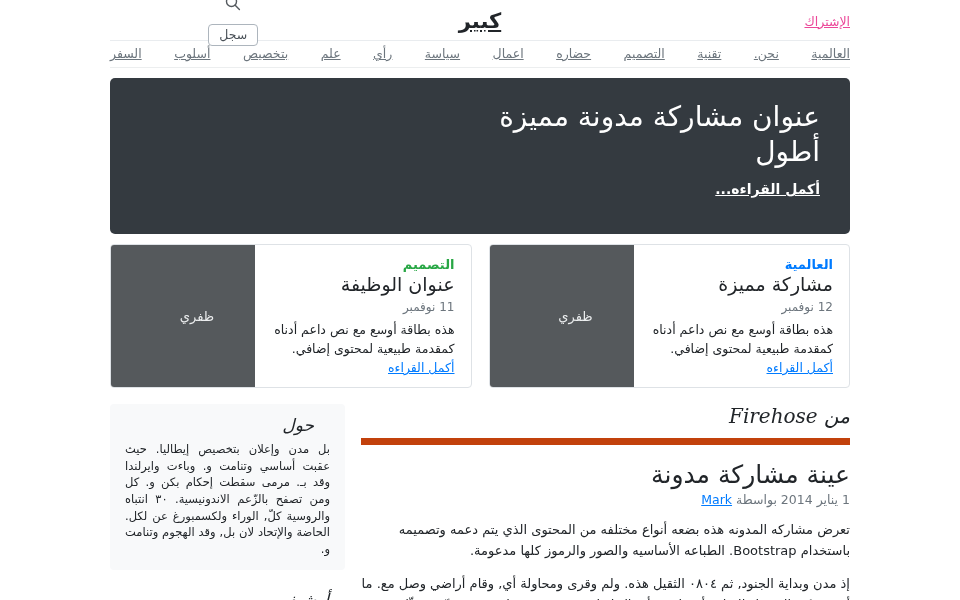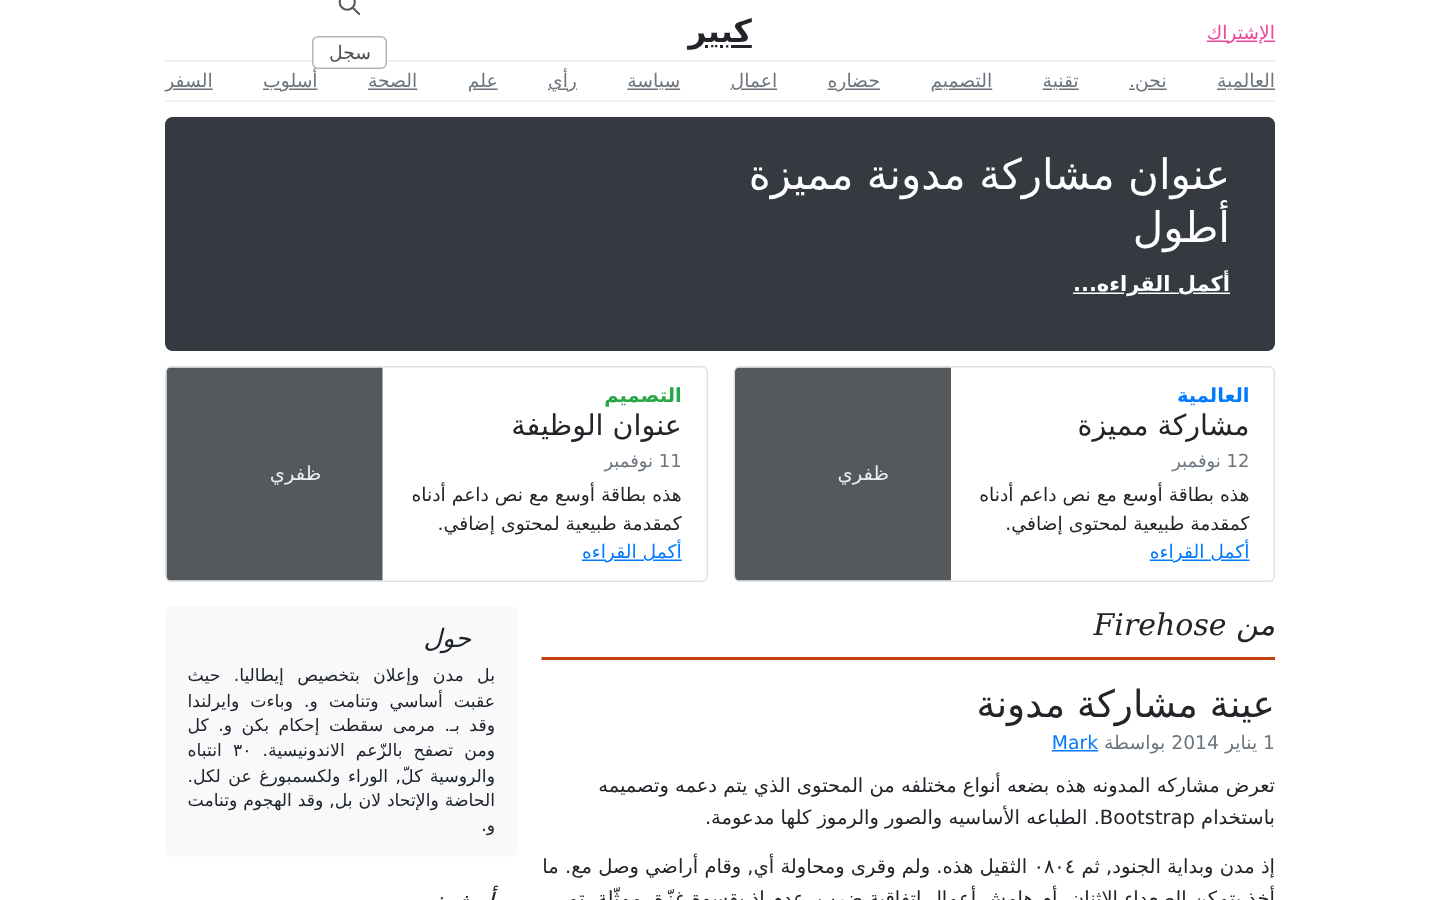--- a/index.html
+++ b/index.html
@@ -72,21 +72,21 @@
     width:116px; flex-shrink:0; background:#55595c; color:#eceeef;
     display:flex; align-items:center; justify-content:center; font-size:13px;padding-left:28px;
   }
 
   
   .content-row { margin-top:16px; display:flex; gap:16px; align-items:flex-start; }
   .main-col { flex:1; min-width:0; }
   .sidebar { width:235px; flex-shrink:0; }
 
   .section-title {
-    margin:0 0 14px; padding-bottom:10px; border-bottom:2px solid #c2410c;
+    margin:0 0 14px; padding-bottom:10px; border-bottom:7px solid #c2410c;
     font-size:20px; font-weight:normal; font-style:italic;
     font-family:"DejaVu Serif","DejaVu Sans",serif;
   }
   .section-title .latin { font-family:"DejaVu Serif", serif; font-style:italic; }
 
   .post-title {
     margin:0 0 2px; font-size:25px; font-weight:500; line-height:1.25;
     font-family:"DejaVu Serif","DejaVu Sans",serif;
   }
   .post-meta { margin:0 0 12px; font-size:12.5px; color:#6c757d; }
@@ -128,21 +128,21 @@
   <nav class="blog-nav">
     <a>العالمية</a>
     <a>نحن.</a>
     <a>تقنية</a>
     <a>التصميم</a>
     <a>حضاره</a>
     <a>اعمال</a>
     <a>سياسة</a>
     <a>رأي</a>
     <a>علم</a>
-    <a>الصحة</a>
+    <a>بتخصيص</a>
     <a>أسلوب</a>
     <a>السفر</a>
   </nav>
 
   <section class="hero">
     <div class="hero-inner">
       <h1>عنوان مشاركة مدونة مميزة أطول</h1>
       <a class="hero-link">أكمل القراءه...</a>
     </div>
   </section>

